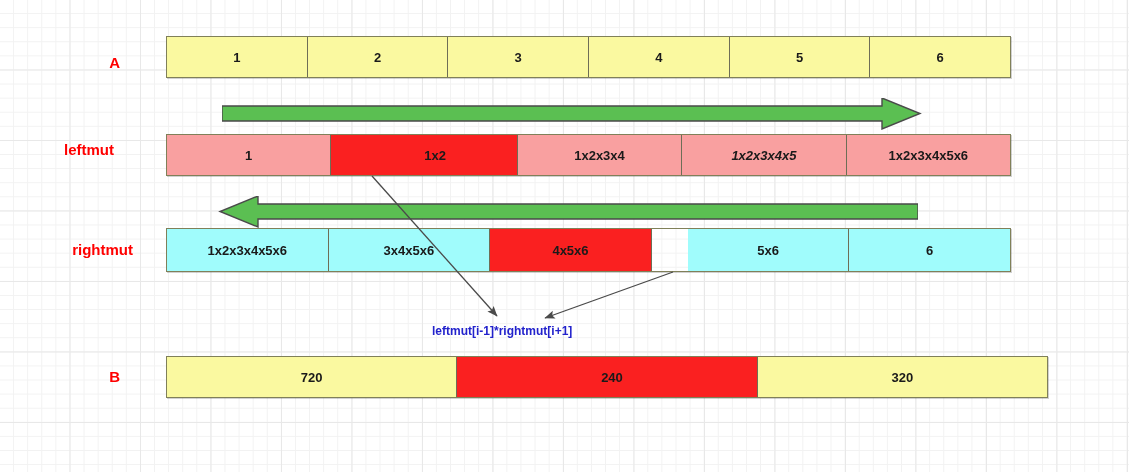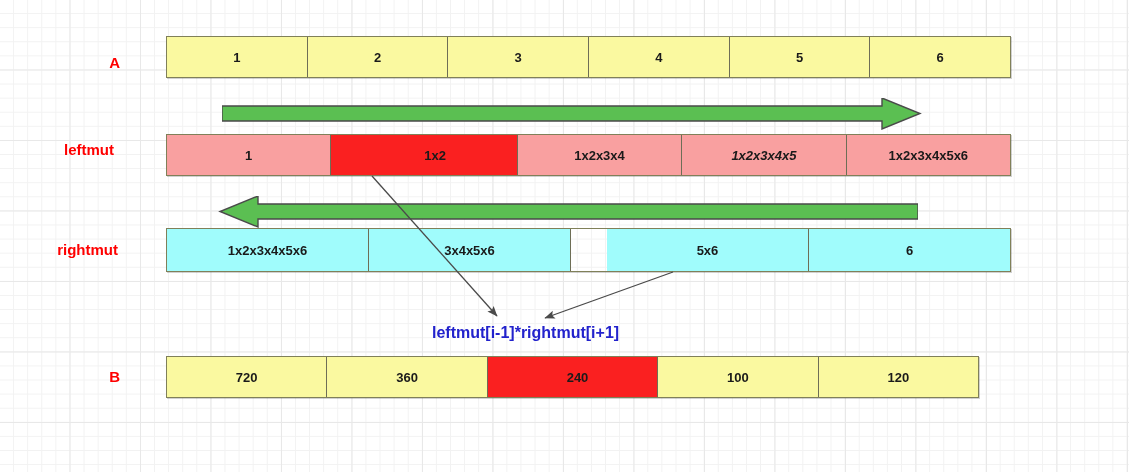--- a/index.html
+++ b/index.html
@@ -57,21 +57,21 @@
 
   .arrowbar { position: absolute; }
   .arrowbar svg { display:block; }
 
   .connector { position:absolute; left:0; top:0; pointer-events:none; }
 
   .formula {
     position: absolute;
     color: #2222CC;
     font-weight: bold;
-    font-size: 16px;
+    font-size: 12px;
     white-space: nowrap;
     letter-spacing: 0px;
   }
 </style>
 </head>
 <body>
 
 <div id="canvas">
 
   <div class="row-label" style="left:60px; top:55px; width:60px;">A</div>
@@ -98,42 +98,41 @@
       <div class="cell" style="flex: 1 1 0px; background: rgb(249, 160, 160); font-style: italic;">1x2x3x4x5</div>
       <div class="cell" style="flex: 1 1 0px; background: rgb(249, 160, 160);">1x2x3x4x5x6</div>
     </div>
 
   <div class="arrowbar" style="left:218px; top:196px; width:700px; height:32px;">
     <svg width="700" height="32" viewBox="0 0 700 32">
       <polygon points="700,8 40,8 40,0 2,15.5 40,31 40,23 700,23" fill="#5BBF52" stroke="#4a4a4a" stroke-width="1.4"></polygon>
     </svg>
   </div>
 
-  <div class="row-label" style="left:8px; top:242px; width:110px;">rightmut</div>
+  <div class="row-label" style="left:23px; top:242px; width:110px;">rightmut</div>
   <div class="array" style="left:166px; top:228px; width:845px; height:44px;">
       <div class="cell" style="flex: 1 1 0px; background: rgb(160, 252, 252);">1x2x3x4x5x6</div>
       <div class="cell" style="flex: 1 1 0px; background: rgb(160, 252, 252);">3x4x5x6</div>
+      <div class="cell" style="flex: 1 1 0px; background: rgb(250, 32, 32);">4x5x6</div>
       <div class="cell" style="flex: 1 1 0px; background: rgb(160, 252, 252); margin-left: 36px;">5x6</div>
       <div class="cell" style="flex: 1 1 0px; background: rgb(160, 252, 252);">6</div>
     </div>
 
   <svg class="connector" width="1129" height="472">
     <defs>
       <marker id="ah" markerWidth="9" markerHeight="9" refX="7.5" refY="3.2" orient="auto" markerUnits="strokeWidth">
         <path d="M0,0 L8,3.2 L0,6.4 L1.6,3.2 z" fill="#4a4a4a"></path>
       </marker>
     </defs>
     <path d="M 372,176 L 497,316" stroke="#4a4a4a" stroke-width="1.3" fill="none" marker-end="url(#ah)"></path>
     <path d="M 673,272 L 545,318" stroke="#4a4a4a" stroke-width="1.3" fill="none" marker-end="url(#ah)"></path>
   </svg>
 
   <div class="formula" style="left:432px; top:324px;">leftmut[i-1]*rightmut[i+1]</div>
 
   <div class="row-label" style="left:60px; top:369px; width:60px;">B</div>
-  <div class="array" style="left:166px; top:356px; width:813px; height:42px;">
+  <div class="array" style="left:166px; top:356px; width:882px; height:42px;">
       <div class="cell" style="flex: 1 1 0px; background: rgb(250, 249, 160);">720</div>
-      <div class="cell" style="flex: 1 1 0px; background: rgb(250, 249, 160);">360</div>
       <div class="cell" style="flex: 1 1 0px; background: rgb(250, 32, 32); padding-left: 10px;">240</div>
-      <div class="cell" style="flex: 1 1 0px; background: rgb(250, 249, 160);">100</div>
-      <div class="cell" style="flex: 1 1 0px; background: rgb(250, 249, 160);">120</div>
+      <div class="cell" style="flex: 1 1 0px; background: rgb(250, 249, 160);">320</div>
     </div>
 
 </div>
 
 </body></html>

